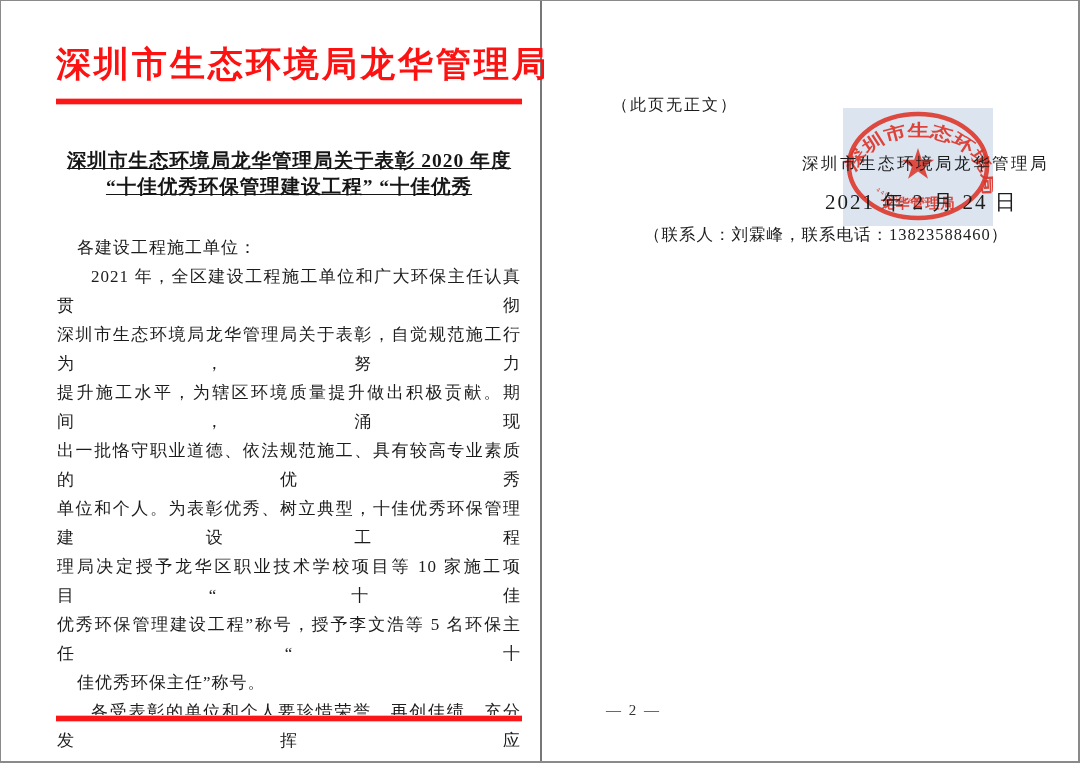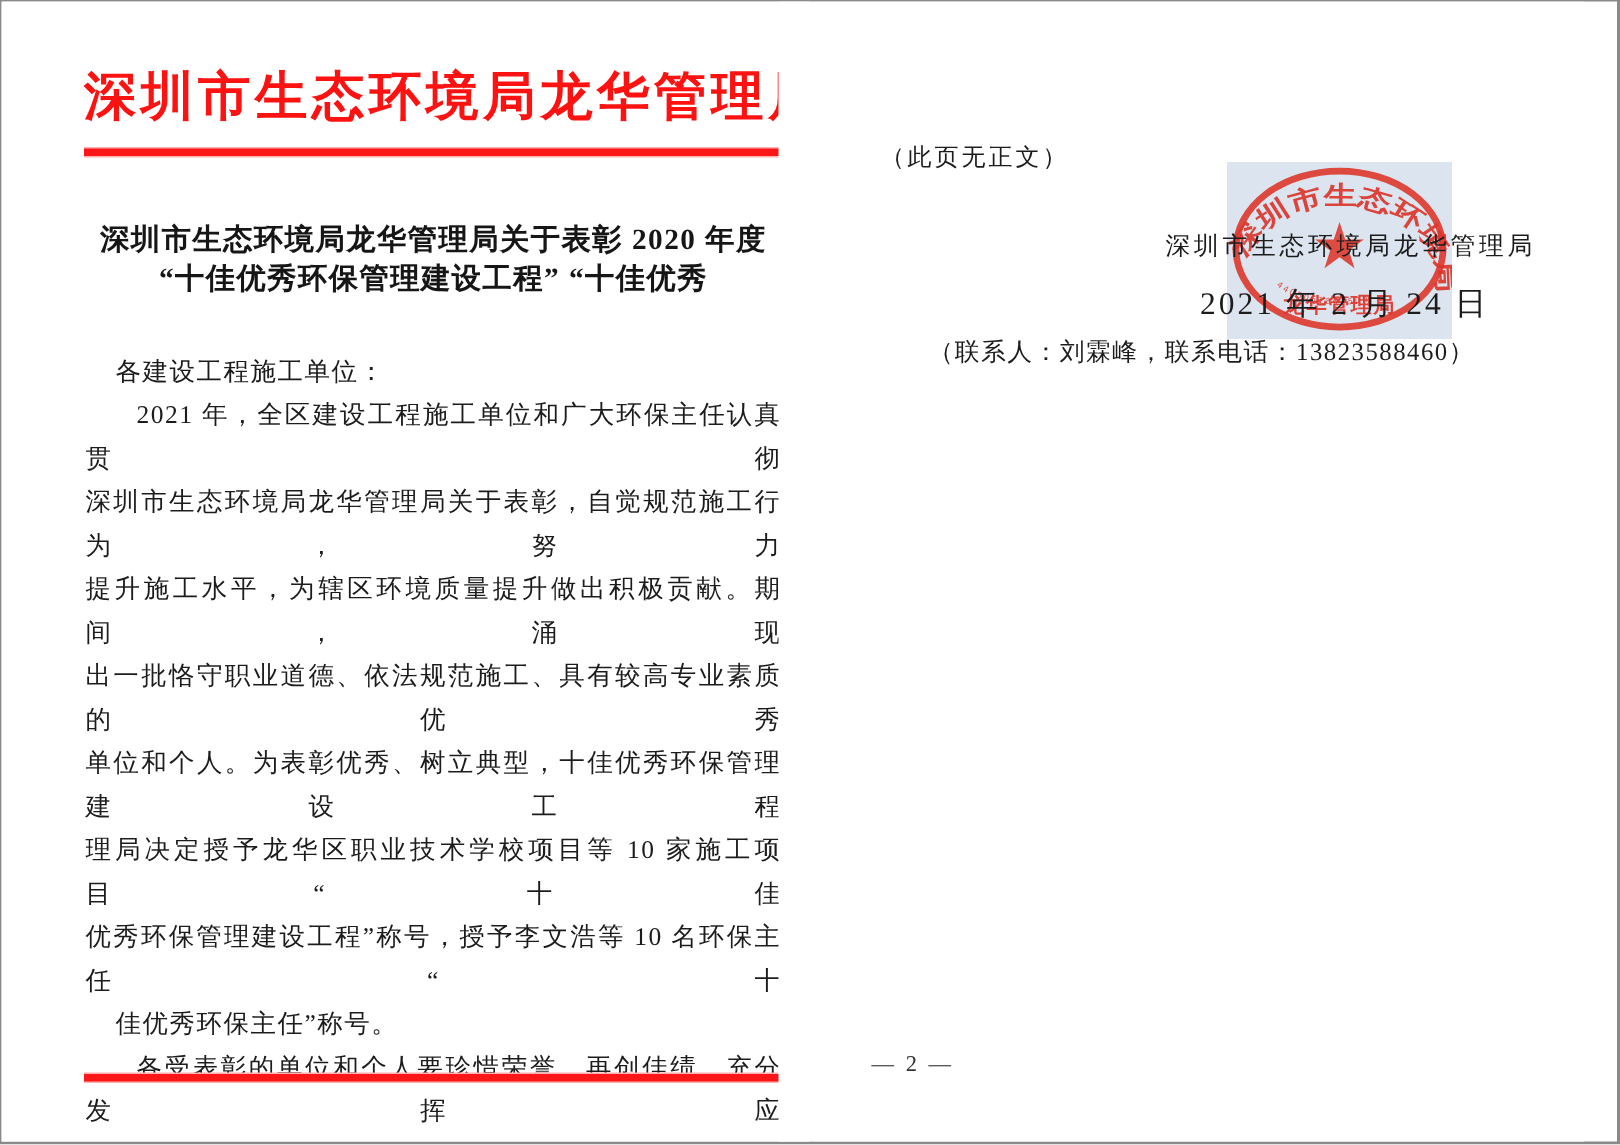--- a/index.html
+++ b/index.html
@@ -32,28 +32,29 @@
     margin: 10px 0 0 55px; width: 466px; height: 5px;
     background: #fb1717;
     box-shadow: 0 -1px 0 #ffb0b0, 0 1px 0 #ffb0b0;
   }
   .red-rule.bottom { position: absolute; left: 55px; top: 715px; margin: 0; }
   .doc-title {
     margin: 44px 20px 0 55px; width: 466px;
     text-align: center; font-weight: bold;
     font-size: 19.5px; line-height: 26px; letter-spacing: 1px;
     color: #161616;
+    text-decoration: underline;
   }
   .textcol { margin: 33px 20px 0 56px; width: 464px; font-size: 17px; line-height: 29px; letter-spacing: 1px; }
   .bline { text-align: justify; text-align-last: justify; }
   .bline.last { text-align: left; text-align-last: left; margin-left: 20px; }
   .bline.indent { text-indent: 2em; }
 
   
-  .page-right { position: absolute; left: 518px; top: 0; width: 537px; height: 761px; background: #fff; }
+  .page-right { position: absolute; left: 543px; top: 0; width: 537px; height: 761px; background: #fff; }
   .note { position: absolute; left: 68px; top: 94px; font-size: 16px; letter-spacing: 2px; }
   .stamp { position: absolute; left: 299px; top: 107px; width: 150px; height: 118px; }
   .sig-org { position: absolute; left: 258px; top: 152px; font-size: 16.5px; letter-spacing: 2.5px; white-space: nowrap; z-index: 3; }
   .sig-date { position: absolute; left: 281px; top: 187px; font-size: 21px; letter-spacing: 2px; white-space: nowrap; z-index: 3; }
   .contact { position: absolute; left: 100px; top: 223px; font-size: 16.5px; letter-spacing: 1px; white-space: nowrap; }
   .page-num { position: absolute; left: 62px; top: 701px; font-size: 15px; letter-spacing: 2px; color: #333; }
 </style>
 </head>
 <body>
 
@@ -70,21 +71,21 @@
 
     <div class="textcol">
       <div class="bline last">各建设工程施工单位：</div>
 
       <div class="bline indent">2021 年，全区建设工程施工单位和广大环保主任认真贯彻</div>
       <div class="bline">深圳市生态环境局龙华管理局关于表彰，自觉规范施工行为，努力</div>
       <div class="bline">提升施工水平，为辖区环境质量提升做出积极贡献。期间，涌现</div>
       <div class="bline">出一批恪守职业道德、依法规范施工、具有较高专业素质的优秀</div>
       <div class="bline">单位和个人。为表彰优秀、树立典型，十佳优秀环保管理建设工程</div>
       <div class="bline">理局决定授予龙华区职业技术学校项目等 10 家施工项目“十佳</div>
-      <div class="bline">优秀环保管理建设工程”称号，授予李文浩等 10 名环保主任“十</div>
+      <div class="bline">优秀环保管理建设工程”称号，授予李文浩等 5 名环保主任“十</div>
       <div class="bline last">佳优秀环保主任”称号。</div>
 
       <div class="bline indent">各受表彰的单位和个人要珍惜荣誉、再创佳绩，充分发挥应</div>
 
     </div>
 
     <div class="red-rule bottom"></div>
   </div>
 
   <div class="page-right">

